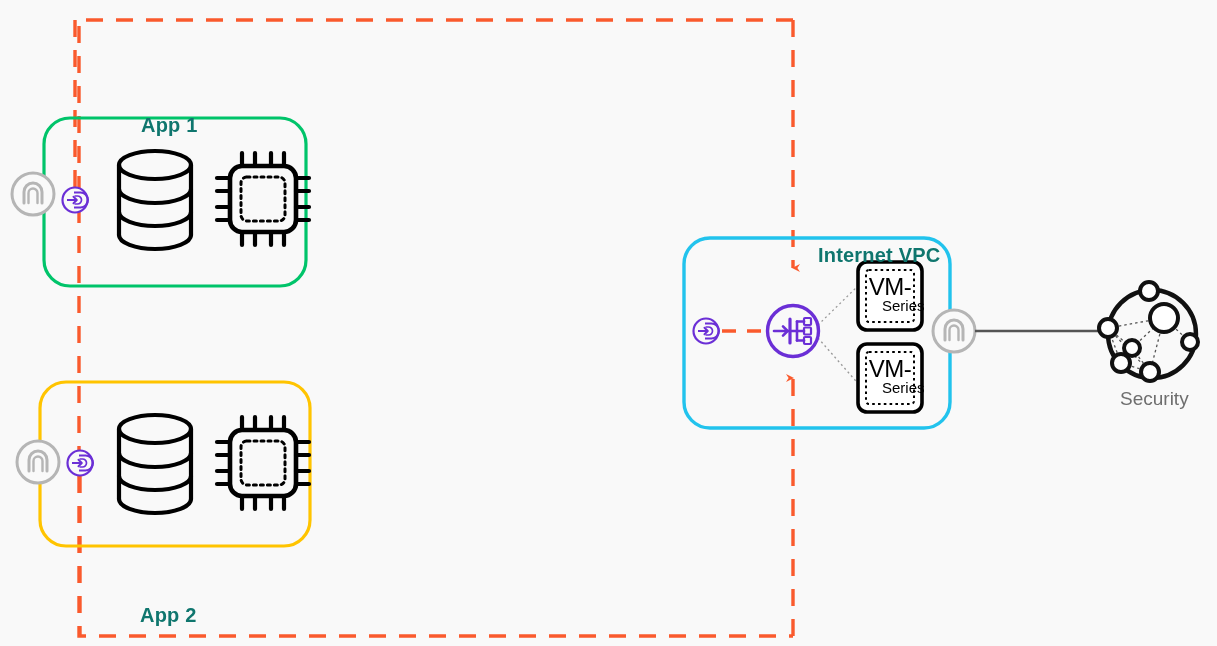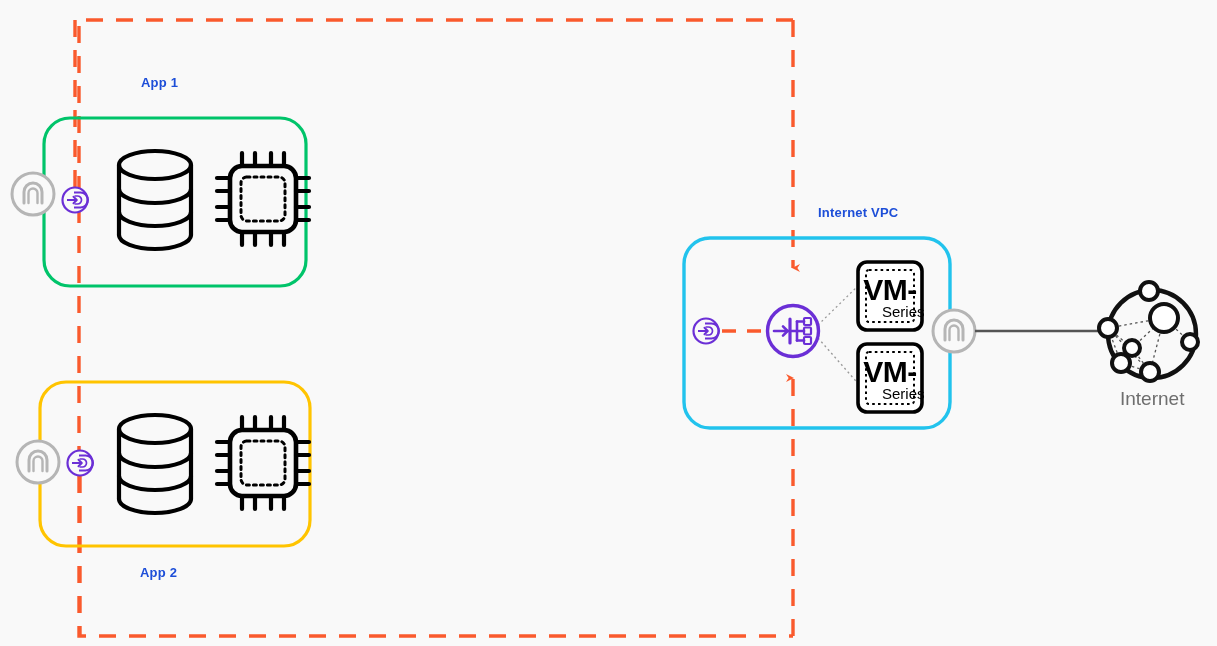--- a/index.html
+++ b/index.html
@@ -21,40 +21,41 @@
     height: 646px;
   }
   .label {
     position: absolute;
     font-family: "Liberation Sans", sans-serif;
     white-space: nowrap;
     user-select: none;
   }
   .grp-label {
     font-weight: bold;
-    font-size: 13px;
-    color: #1d4ed8;
+    font-size: 20px;
+    color: #0f766e;
     letter-spacing: 0.2px;
+    margin-top: 39px;
   }
   .internet-label {
     font-size: 19px;
     color: #6E6E6E;
     font-weight: normal;
   }
   .vm-text {
     position: absolute;
     text-align: center;
     line-height: 1.0;
     color: #000000;
     user-select: none;
   }
   .vm-text .l1 {
     display: block;
-    font-size: 30px;
-    font-weight: bold;
+    font-size: 24px;
+    font-weight: normal;
     letter-spacing: -0.5px;
   }
   .vm-text .l2 {
     display: block;
     font-size: 15px;
     font-weight: normal;
     margin-top: -1px;
     padding-left: 24px;
   }
 </style>
@@ -265,21 +266,21 @@
   </g>
 
 </svg>
 
 <div class="label grp-label" style="left:141px; top:75px;">App 1</div>
 
 <div class="label grp-label" style="left:140px; top:565px;">App 2</div>
 
 <div class="label grp-label" style="left:818px; top:205px;">Internet VPC</div>
 
-<div class="label internet-label" style="left:1120px; top:388px;">Internet</div>
+<div class="label internet-label" style="left:1120px; top:388px;">Security</div>
 
 <div class="vm-text" style="left:858px; top:275px; width:64px;">
   <span class="l1">VM-</span>
   <span class="l2">Series</span>
 </div>
 
 <div class="vm-text" style="left:858px; top:357px; width:64px;">
   <span class="l1">VM-</span>
   <span class="l2">Series</span>
 </div>

